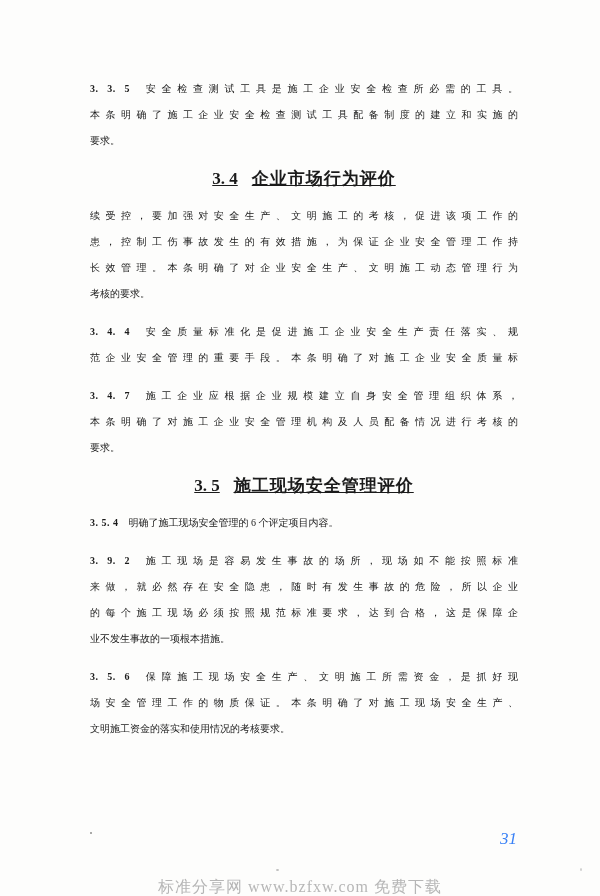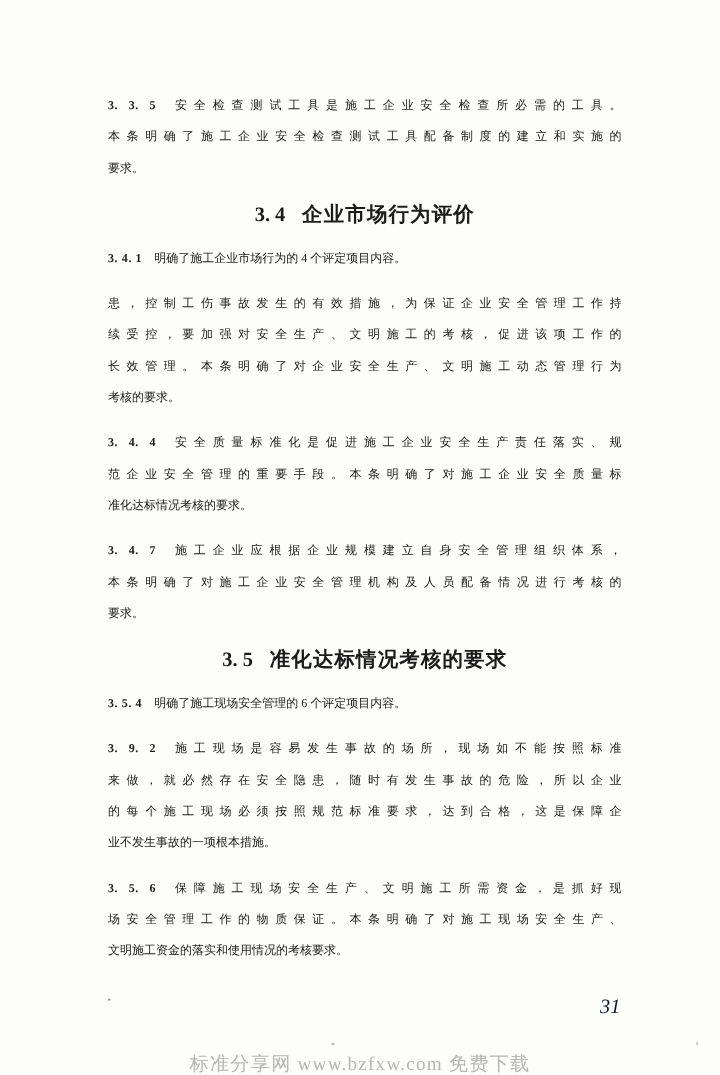--- a/index.html
+++ b/index.html
@@ -40,37 +40,38 @@
     letter-spacing: 0.5px;
     margin-right: 10px;
     white-space: pre;
   }
   .heading {
     margin: 9px 0 6px 0;
     text-align: center;
     font-size: 17px;
     line-height: 25px;
     font-weight: bold;
+    text-decoration: underline;
   }
   .hnum {
     font-family: "Liberation Serif", "DejaVu Serif", serif;
     margin-right: 14px;
     white-space: pre;
   }
   .htitle {
     font-family: "Liberation Sans", "DejaVu Sans", sans-serif;
     letter-spacing: 1px;
   }
   .page-number {
     position: absolute;
     top: 829px;
     right: 83px;
     font-size: 17px;
     font-style: italic;
-    color: #0f172a;
+    color: #3b82f6;
   }
   .watermark {
     position: absolute;
     top: 877px;
     left: 0;
     width: 100%;
     text-align: center;
     font-size: 16px;
     letter-spacing: 1px;
     color: #b6b6b6;
@@ -94,46 +95,42 @@
     <p class="para">
       <span class="line first"><b class="num">3. 3. 5</b><span>安全检查测试工具是施工企业安全检查所必需的工具。</span></span>
       <span class="line">本条明确了施工企业安全检查测试工具配备制度的建立和实施的</span>
       <span class="line last">要求。</span>
     </p>
 
     <h3 class="heading">
       <span class="hnum">3. 4</span><span class="htitle">企业市场行为评价</span>
     </h3>
 
-    <p class="para">
-      <span class="line first last"><b class="num">3. 4. 1</b><span>明确了施工企业市场行为的 4 个评定项目内容。</span></span>
-    </p>
 
 
     <p class="para">
+      <span class="line">续受控，要加强对安全生产、文明施工的考核，促进该项工作的</span>
       <span class="line">患，控制工伤事故发生的有效措施，为保证企业安全管理工作持</span>
-      <span class="line">续受控，要加强对安全生产、文明施工的考核，促进该项工作的</span>
       <span class="line">长效管理。本条明确了对企业安全生产、文明施工动态管理行为</span>
       <span class="line last">考核的要求。</span>
     </p>
 
     <p class="para">
       <span class="line first"><b class="num">3. 4. 4</b><span>安全质量标准化是促进施工企业安全生产责任落实、规</span></span>
       <span class="line">范企业安全管理的重要手段。本条明确了对施工企业安全质量标</span>
-      <span class="line last">准化达标情况考核的要求。</span>
     </p>
 
     <p class="para">
       <span class="line first"><b class="num">3. 4. 7</b><span>施工企业应根据企业规模建立自身安全管理组织体系，</span></span>
       <span class="line">本条明确了对施工企业安全管理机构及人员配备情况进行考核的</span>
       <span class="line last">要求。</span>
     </p>
 
     <h3 class="heading">
-      <span class="hnum">3. 5</span><span class="htitle">准化达标情况考核的要求</span>
+      <span class="hnum">3. 5</span><span class="htitle">施工现场安全管理评价</span>
     </h3>
 
     <p class="para">
       <span class="line first last"><b class="num">3. 5. 4</b><span>明确了施工现场安全管理的 6 个评定项目内容。</span></span>
     </p>
 
     <p class="para">
       <span class="line first"><b class="num">3. 9. 2</b><span>施工现场是容易发生事故的场所，现场如不能按照标准</span></span>
       <span class="line">来做，就必然存在安全隐患，随时有发生事故的危险，所以企业</span>
       <span class="line">的每个施工现场必须按照规范标准要求，达到合格，这是保障企</span>

